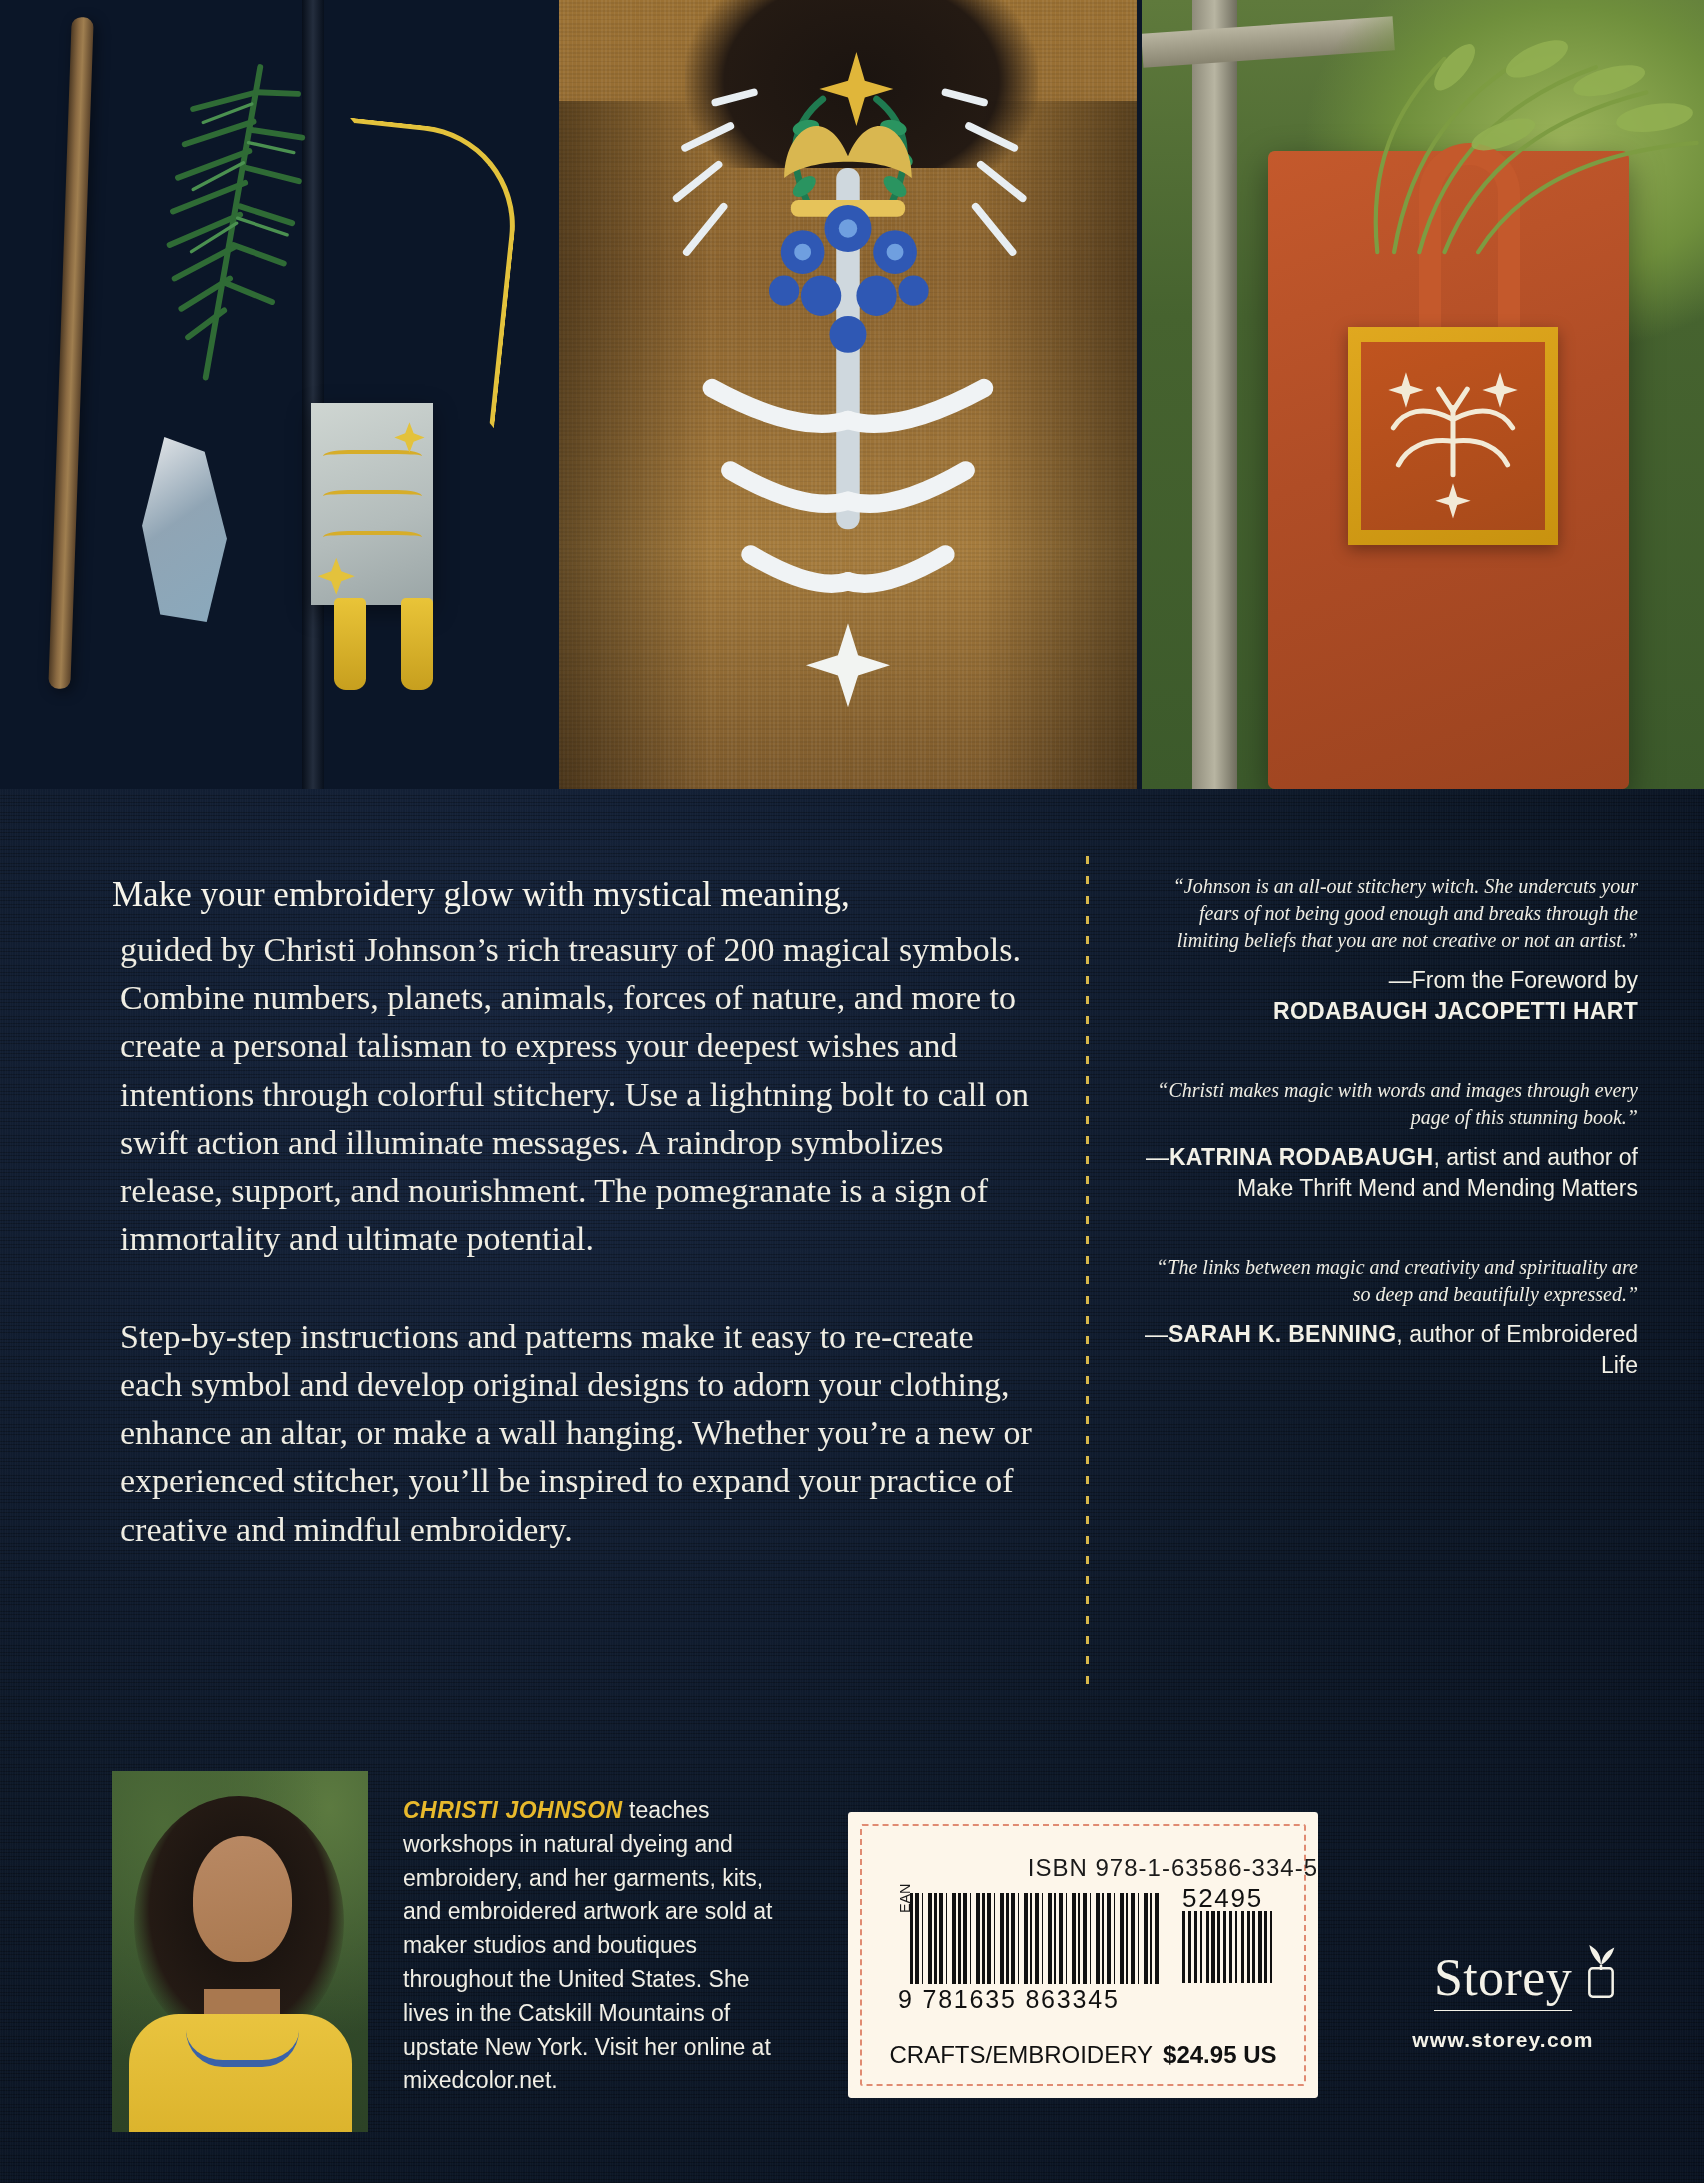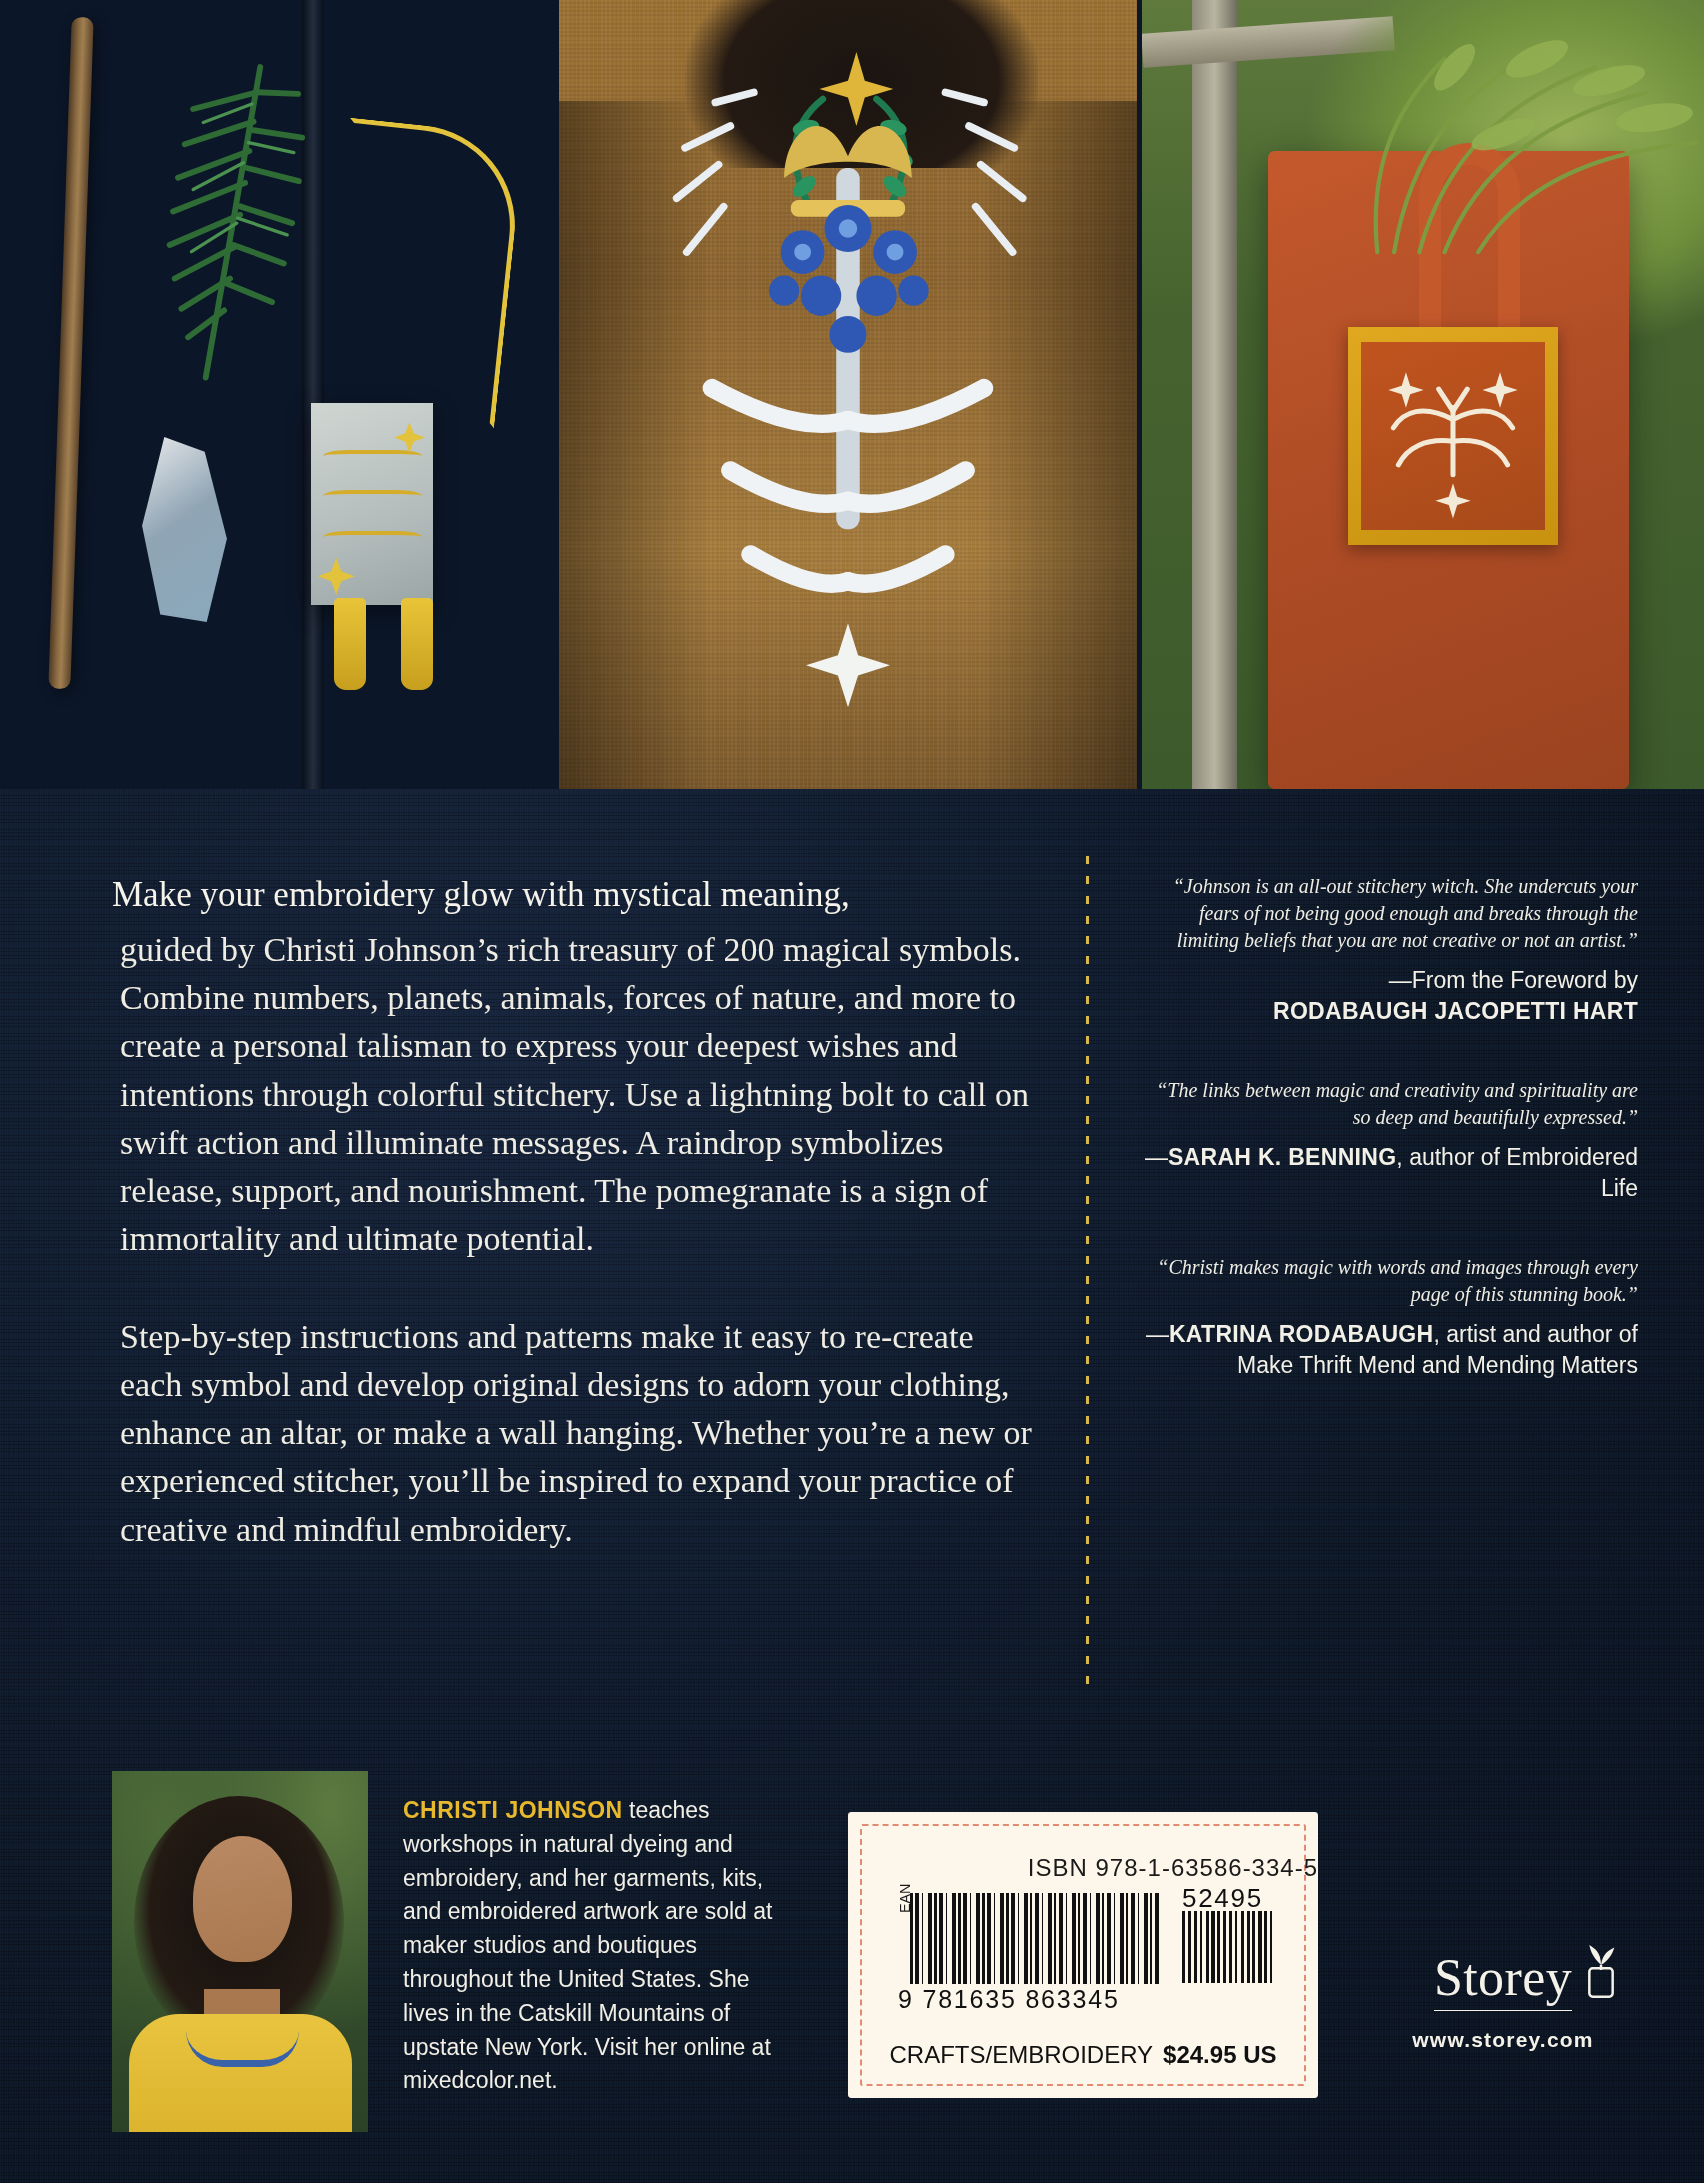--- a/index.html
+++ b/index.html
@@ -246,21 +246,21 @@
 
   .bio {
     position: absolute;
     left: 403px; top: 982px;
     width: 395px;
     font-family: "Liberation Sans", sans-serif;
     font-size: 23px;
     line-height: 1.47;
     color: #f1efe6;
   }
-  .bio .name { color: #e8b92c; font-weight: bold; letter-spacing: 0.5px; }
+  .bio .name { color: #e8b92c; font-weight: bold; letter-spacing: 0.5px; font-style: italic; }
 
   
   .barcode-box {
     position: absolute;
     left: 848px; top: 1023px;
     width: 470px; height: 286px;
     background: #fdf6ea;
     border-radius: 3.4px;
   }
   .barcode-dash {
@@ -520,30 +520,30 @@
 
     <div class="praise-block">
       <p class="quote">“Johnson is an all-out stitchery witch. She undercuts your fears of not being good enough and breaks through the limiting beliefs that you are not creative or not an artist.”</p>
       <p class="attrib">
         <span>—From the Foreword by</span><br>
         <span class="nm">RODABAUGH JACOPETTI HART</span>
       </p>
     </div>
 
     <div class="praise-block">
+      <p class="quote">“Christi makes magic with words and images through every page of this stunning book.”</p>
+      <p class="attrib">
+        <span>—</span><span class="nm">KATRINA RODABAUGH</span><span>, artist and author of Make Thrift Mend and Mending Matters</span>
+      </p>
+    </div>
+
+    <div class="praise-block">
       <p class="quote">“The links between magic and creativity and spirituality are so deep and beautifully expressed.”</p>
       <p class="attrib">
         <span>—</span><span class="nm">SARAH K. BENNING</span><span>, author of Embroidered Life</span>
-      </p>
-    </div>
-
-    <div class="praise-block">
-      <p class="quote">“Christi makes magic with words and images through every page of this stunning book.”</p>
-      <p class="attrib">
-        <span>—</span><span class="nm">KATRINA RODABAUGH</span><span>, artist and author of Make Thrift Mend and Mending Matters</span>
       </p>
     </div>
   </div>
 
   <div class="author-photo">
     <div class="ap-leaves"></div>
     <div class="ap-hair"></div>
     <div class="ap-face"></div>
     <div class="ap-neck"></div>
     <div class="ap-shirt"></div>

